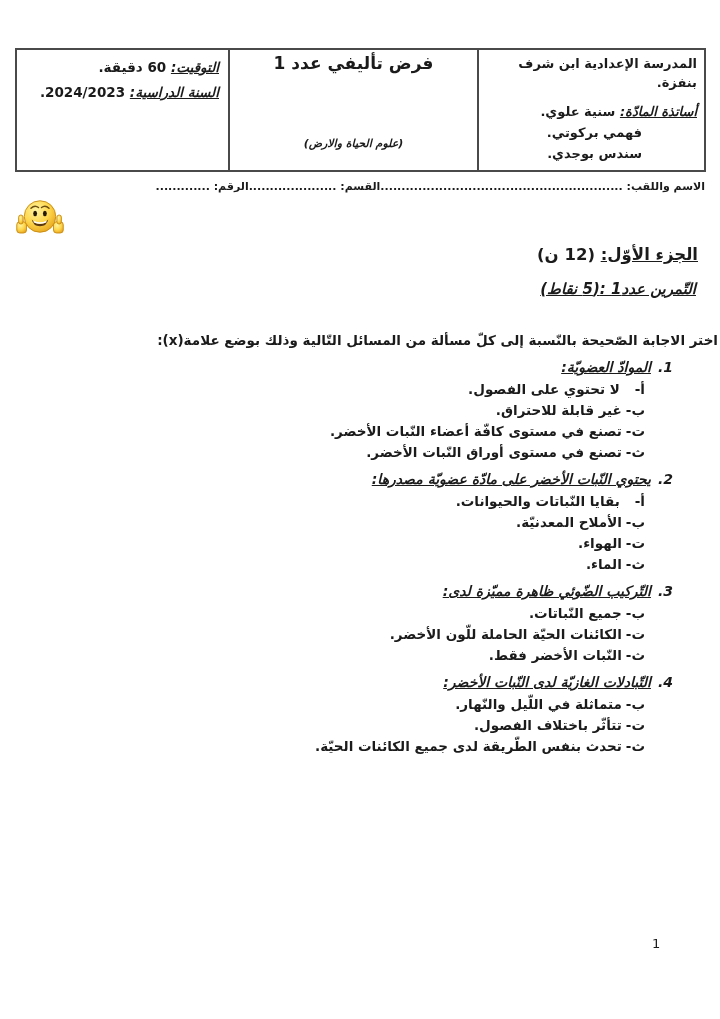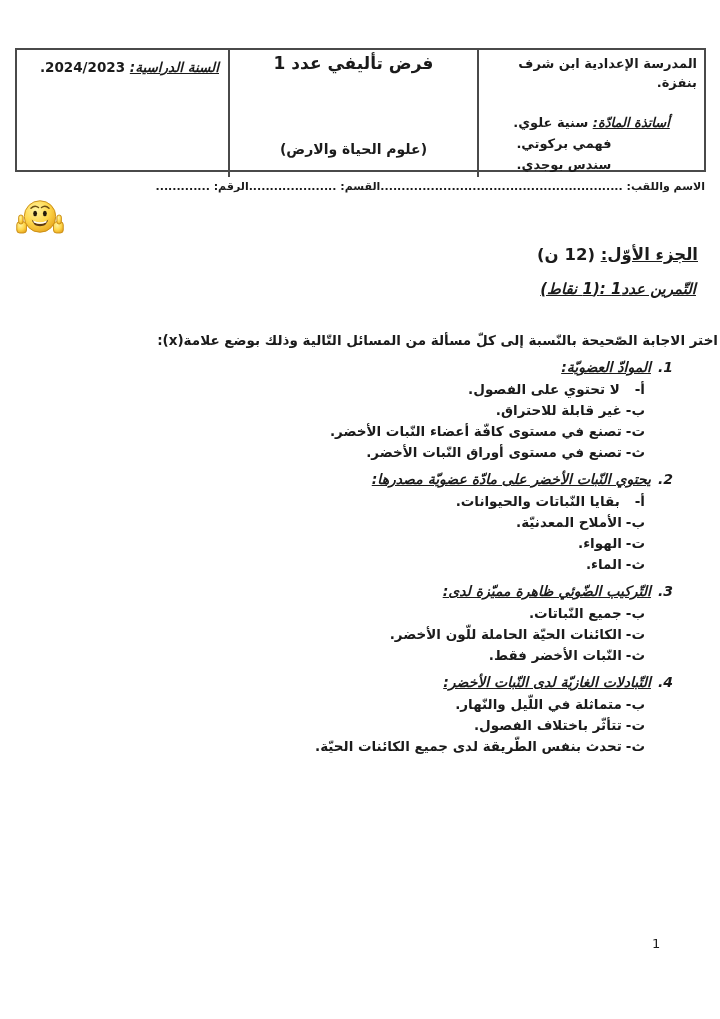--- a/index.html
+++ b/index.html
@@ -19,28 +19,28 @@
   .header-table {
     margin:48px 14px 0 15px;
     height:124px;
     display:grid;
     grid-template-columns:225px 249px 1fr;
     border:2px solid #4a4a4a;
   }
   .cell { border-inline-start:0; }
   .cell + .cell { border-inline-start:2px solid #4a4a4a; }
   .cell-school { padding:4px 7px 2px; font-size:13px; line-height:19px; }
-  .teachers { margin-top:20px; font-size:13px; line-height:21px;text-align:center; }
+  .teachers { margin-top:9px; font-size:13px; line-height:21px; }
   .teacher-indent { padding-right:55px; }
   .cell-title {
     display:flex; flex-direction:column; justify-content:space-between;
     align-items:center; text-align:center; padding:3px 22px 20px;
   }
   .exam-title { font-size:17px; letter-spacing:0.5px; }
-  .subject { font-size:14px; }
+  .subject { font-size:11px;font-style:italic; }
   .cell-meta { padding:5px 9px; font-size:13.5px; line-height:25px; text-align:right; }
   .iu { font-style:italic; text-decoration:underline; }
   .u  { text-decoration:underline; }
   
   .student-line {
     margin:8px 15px 0 14px;
     font-size:11px;
     white-space:nowrap;
     text-align:right;
   }
@@ -79,20 +79,24 @@
         <div class="teacher-indent">فهمي بركوتي.</div>
         <div class="teacher-indent">سندس بوجدي.</div>
       </div>
     </div>
     <div class="cell cell-title">
       <div class="exam-title">فرض تأليفي عدد 1</div>
       <div class="subject">(علوم الحياة والارض)</div>
     </div>
     <div class="cell cell-meta">
       <div>
+        <span class="iu">التوقيت:</span>
+        <span>60 دقيقة.</span>
+      </div>
+      <div>
         <span class="iu">السنة الدراسية:</span>
         <span>2024/2023.</span>
       </div>
     </div>
   </div>
 
   <div class="student-line">
     <span>الاسم واللقب:</span>
     <span class="dots">..........................................................</span><span>القسم:</span>
     <span class="dots">.....................</span><span>الرقم:</span>
@@ -128,21 +132,21 @@
     </svg>
   </div>
 
   <div class="part-title">
     <span class="u">الجزء الأوّل:</span>
     <span>(12 ن)</span>
   </div>
 
   <div class="exercise-title">
     <span class="inner">
-      <span>التّمرين عدد1 :</span><span>(1 نقاط)</span>
+      <span>التّمرين عدد1 :</span><span>(5 نقاط)</span>
     </span>
   </div>
 
   <div class="instruction">اختر الاجابة الصّحيحة بالنّسبة إلى كلّ مسألة من المسائل التّالية وذلك بوضع علامة(x):</div>
 
   <div id="questions">
       <div class="q-header"><span class="q-num">1.</span><span class="u">الموادّ العضويّة:</span></div>
       <div class="q-option"><span class="opt-marker wide">أ-</span><span>لا تحتوي على الفصول.</span></div>
       <div class="q-option"><span class="opt-marker">ب-</span><span>غير قابلة للاحتراق.</span></div>
       <div class="q-option"><span class="opt-marker">ت-</span><span>تصنع في مستوى كافّة أعضاء النّبات الأخضر.</span></div>

